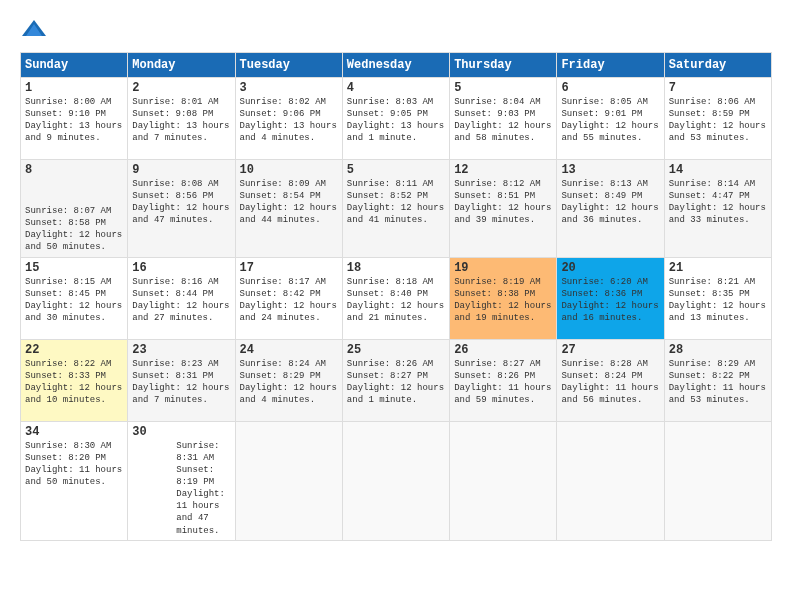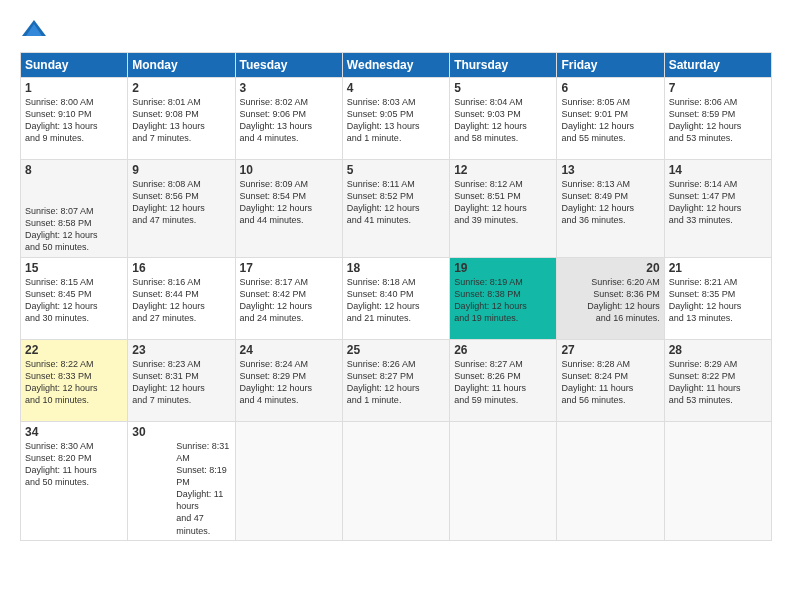--- a/index.html
+++ b/index.html
@@ -56,20 +56,21 @@
       line-height: 1.1;
     }
     .location {
       font-size: 14px;
       color: #555;
     }
     .calendar {
       width: 100%;
       border-collapse: collapse;
       table-layout: fixed;
+      font-family: Liberation Mono, monospace;
     }
     .calendar th {
       background: #1a6bb5;
       color: #fff;
       font-size: 12px;
       font-weight: bold;
       padding: 5px 4px;
       text-align: left;
       border: 1px solid #ddd;
     }
@@ -228,21 +229,21 @@
           <td style="background: rgb(245, 245, 245);">
             <span class="day-num">13</span>
             <div class="day-info" style="white-space: pre-line;">Sunrise: 8:13 AM
 Sunset: 8:49 PM
 Daylight: 12 hours
 and 36 minutes.</div>
           </td>
           <td style="background: rgb(245, 245, 245);">
             <span class="day-num">14</span>
             <div class="day-info" style="white-space: pre-line;">Sunrise: 8:14 AM
-Sunset: 1:47 PM
+Sunset: 4:47 PM
 Daylight: 12 hours
 and 33 minutes.</div>
           </td>
         </tr>
         <tr>
           <td style="background: rgb(255, 255, 255);">
             <span class="day-num">15</span>
             <div class="day-info" style="white-space: pre-line;">Sunrise: 8:15 AM
 Sunset: 8:45 PM
 Daylight: 12 hours
@@ -262,28 +263,28 @@
 Daylight: 12 hours
 and 24 minutes.</div>
           </td>
           <td style="background: rgb(255, 255, 255);">
             <span class="day-num">18</span>
             <div class="day-info" style="white-space: pre-line;">Sunrise: 8:18 AM
 Sunset: 8:40 PM
 Daylight: 12 hours
 and 21 minutes.</div>
           </td>
-          <td style="background: #14b8a6;">
+          <td style="background: #fdba74;">
             <span class="day-num">19</span>
             <div class="day-info" style="white-space: pre-line;">Sunrise: 8:19 AM
 Sunset: 8:38 PM
 Daylight: 12 hours
 and 19 minutes.</div>
           </td>
-          <td style="background: #e5e5e5; text-align: right;">
+          <td style="background: #0ea5e9;">
             <span class="day-num">20</span>
             <div class="day-info" style="white-space: pre-line;">Sunrise: 6:20 AM
 Sunset: 8:36 PM
 Daylight: 12 hours
 and 16 minutes.</div>
           </td>
           <td style="background: rgb(255, 255, 255);">
             <span class="day-num">21</span>
             <div class="day-info" style="white-space: pre-line;">Sunrise: 8:21 AM
 Sunset: 8:35 PM

